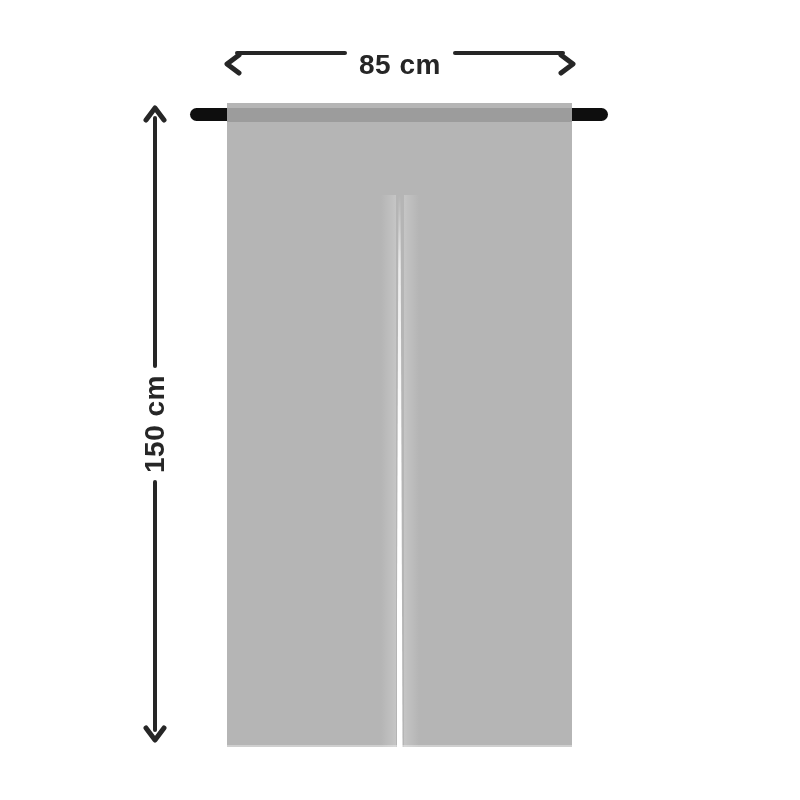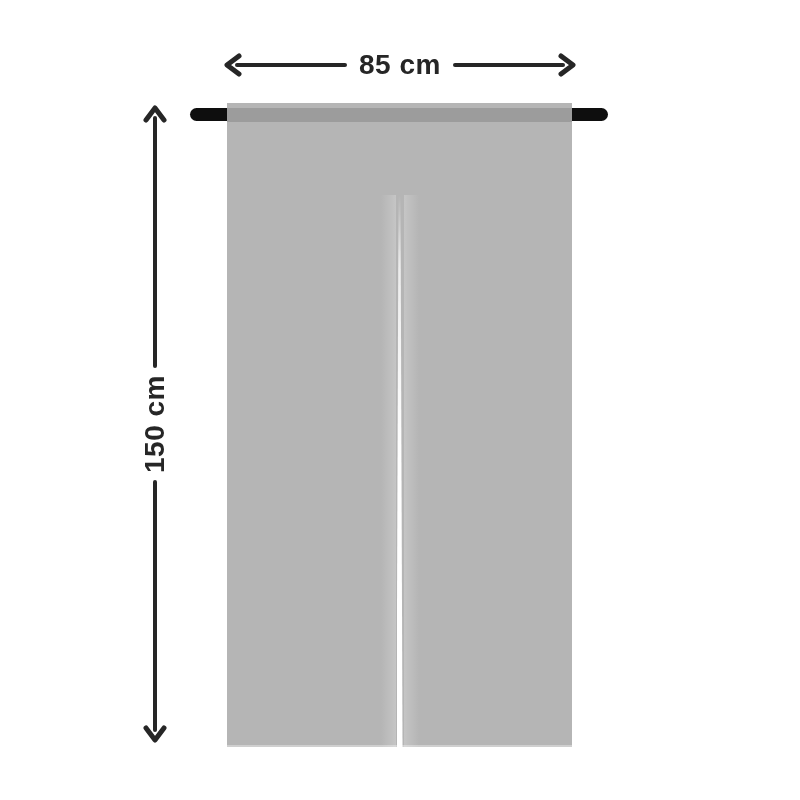--- a/index.html
+++ b/index.html
@@ -17,21 +17,21 @@
   }
 
   
   .dim-h {
     position: absolute;
     left: 222px;
     top: 51px;
     width: 356px;
     height: 28px;
     display: flex;
-    align-items: center;
+    align-items: flex-start;
     color: #262626;
   }
   .dim-line-h {
     flex: 1;
     height: 4px;
     background: #262626;
     border-radius: 2px;
   }
   .dim-label {
     font-size: 28px;

